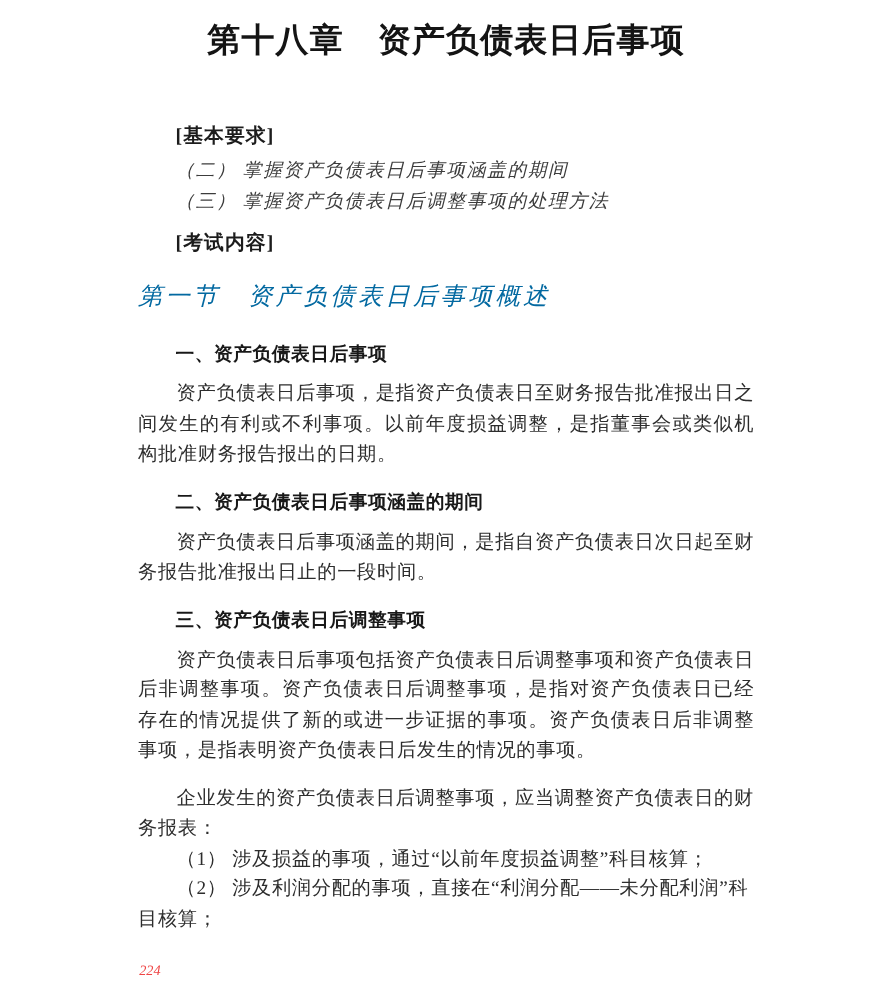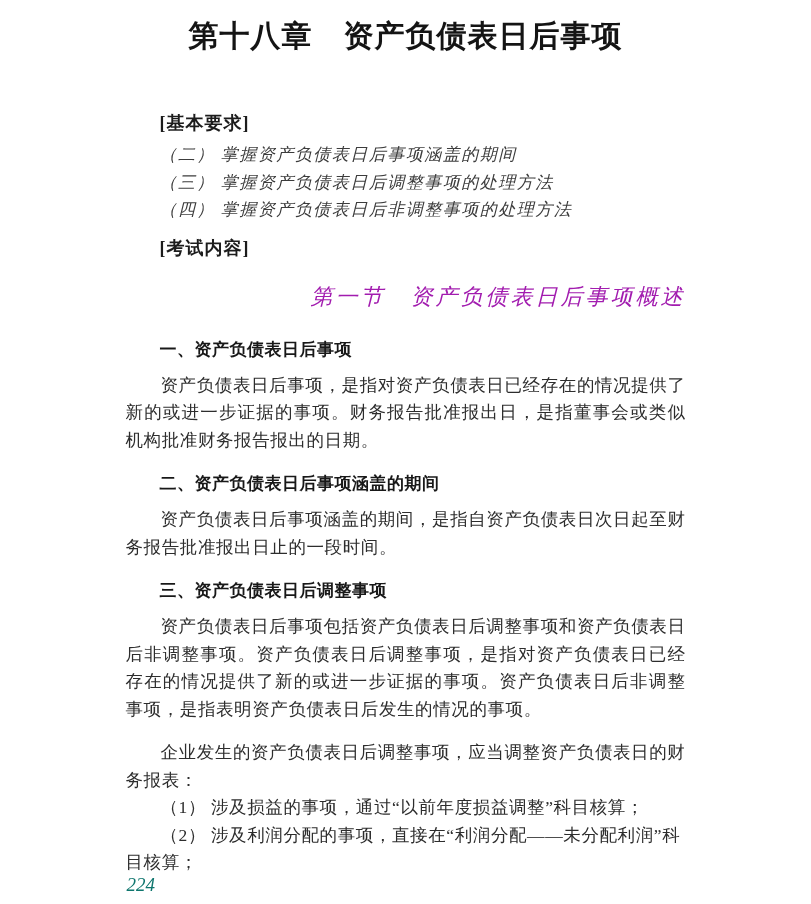--- a/index.html
+++ b/index.html
@@ -37,26 +37,26 @@
   .kai-item {
     padding-left: 34px;
     font-style: italic;
     font-size: 17px;
     line-height: 27.5px;
     letter-spacing: 1.5px;
     color: #3c3c3c;
   }
   .section-heading {
     margin: 22px 0 0 0;
-    text-align: right;
+    text-align: left;
     font-size: 22px;
     font-weight: normal;
     font-style: italic;
     letter-spacing: 3px;
-    color: #a21caf;
+    color: #0369a1;
     line-height: 30px;
   }
   .sub-heading {
     margin: 18px 0 0 0;
     padding-left: 34px;
     font-family: "Liberation Sans", "DejaVu Sans", sans-serif;
     font-size: 17px;
     font-weight: 700;
     letter-spacing: 0.5px;
     color: #181818;
@@ -78,47 +78,46 @@
     line-height: 27.5px;
     text-indent: 2em;
     letter-spacing: 0.6px;
     color: #2d2d2d;
   }
   .page-number {
     position: absolute;
     left: 93px;
     top: 874px;
     font-style: italic;
-    font-size: 19px;
-    color: #0f766e;
+    font-size: 13px;
+    color: #ef4444;
   }
 </style>
 </head>
 <body>
 
 <div class="page">
 
   <h1 class="chapter-title">第十八章　资产负债表日后事项</h1>
 
   <div class="content">
 
     <div class="bracket-label">[基本要求]</div>
 
     <div class="kai-list">
       <div class="kai-item">（二） 掌握资产负债表日后事项涵盖的期间</div>
       <div class="kai-item">（三） 掌握资产负债表日后调整事项的处理方法</div>
-      <div class="kai-item">（四） 掌握资产负债表日后非调整事项的处理方法</div>
     </div>
 
     <div class="bracket-label exam">[考试内容]</div>
 
     <h2 class="section-heading">第一节　资产负债表日后事项概述</h2>
 
     <h3 class="sub-heading first">一、资产负债表日后事项</h3>
-    <p class="body-para">资产负债表日后事项，是指对资产负债表日已经存在的情况提供了新的或进一步证据的事项。财务报告批准报出日，是指董事会或类似机构批准财务报告报出的日期。</p>
+    <p class="body-para">资产负债表日后事项，是指资产负债表日至财务报告批准报出日之间发生的有利或不利事项。以前年度损益调整，是指董事会或类似机构批准财务报告报出的日期。</p>
 
     <h3 class="sub-heading">二、资产负债表日后事项涵盖的期间</h3>
     <p class="body-para">资产负债表日后事项涵盖的期间，是指自资产负债表日次日起至财务报告批准报出日止的一段时间。</p>
 
     <h3 class="sub-heading">三、资产负债表日后调整事项</h3>
     <p class="body-para">资产负债表日后事项包括资产负债表日后调整事项和资产负债表日后非调整事项。资产负债表日后调整事项，是指对资产负债表日已经存在的情况提供了新的或进一步证据的事项。资产负债表日后非调整事项，是指表明资产负债表日后发生的情况的事项。</p>
 
 
     <div class="numbered-block">
       <div class="num-line">企业发生的资产负债表日后调整事项，应当调整资产负债表日的财务报表：</div>

